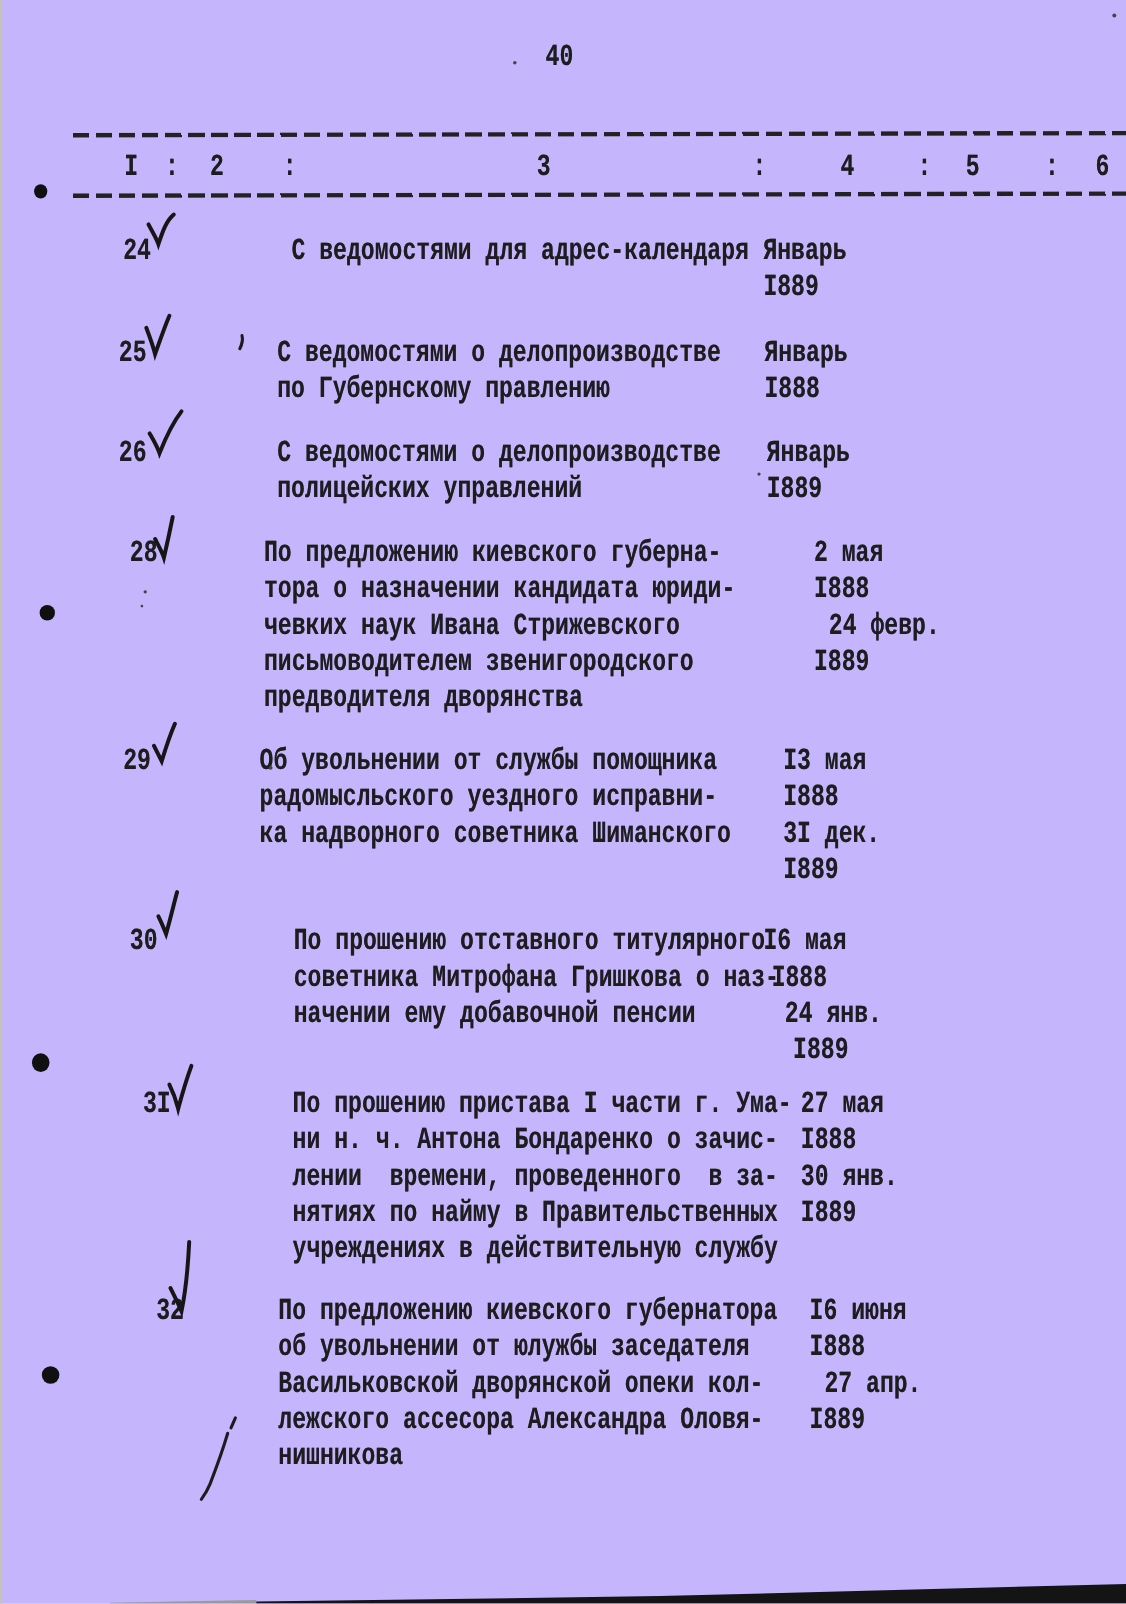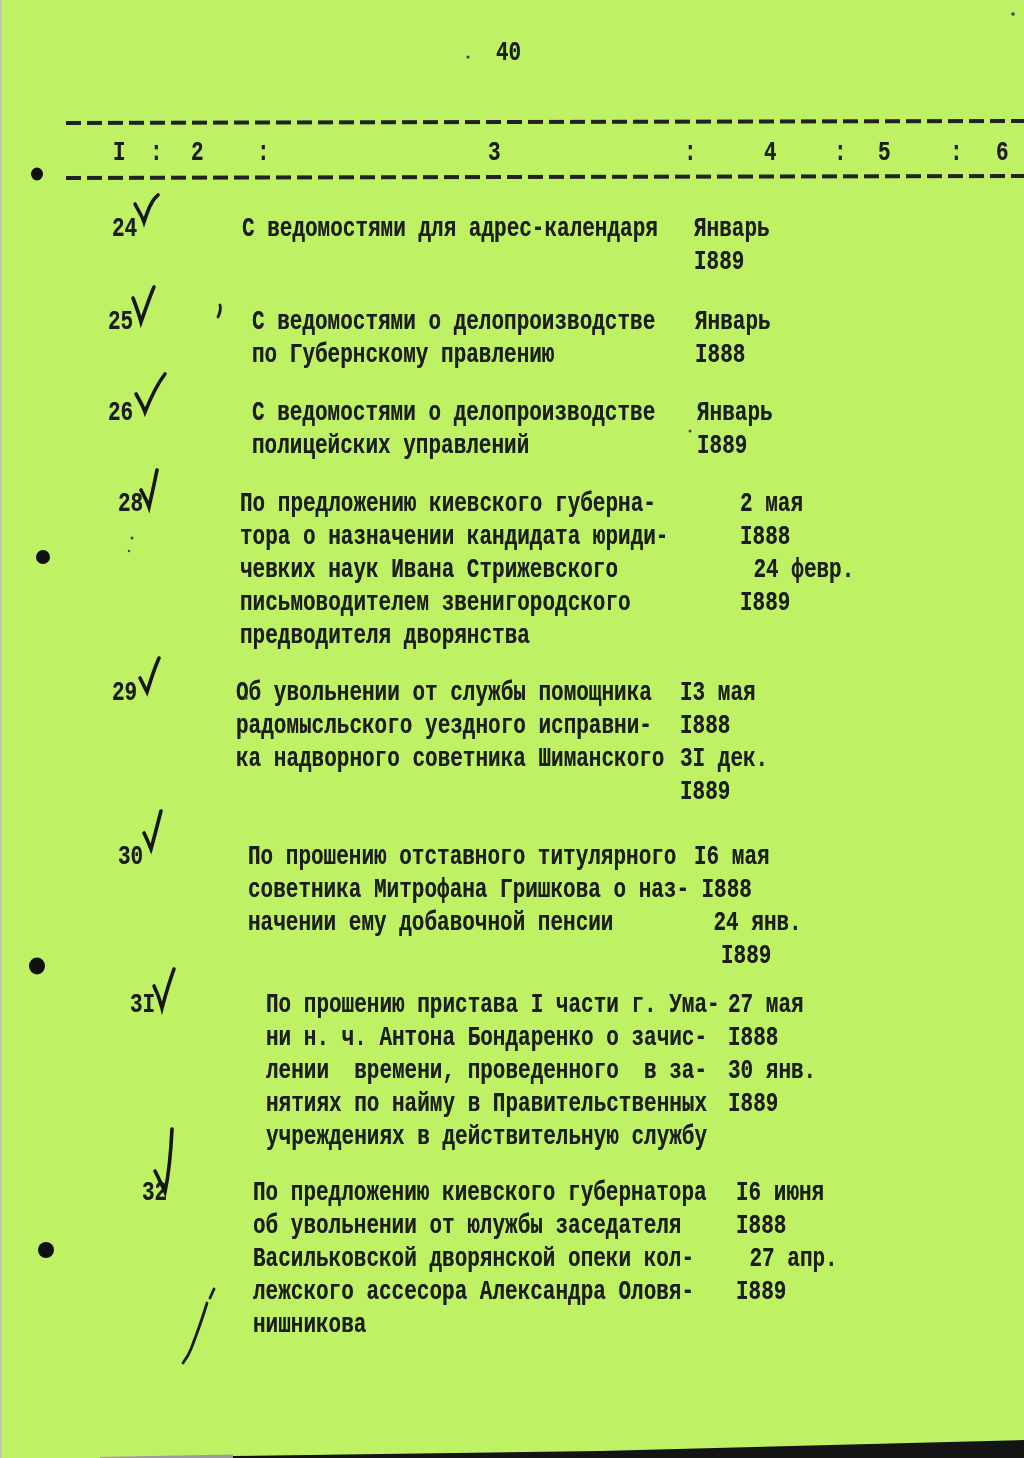--- a/index.html
+++ b/index.html
@@ -1,18 +1,18 @@
 <!DOCTYPE html>
 <html><head>
 <meta charset="utf-8">
 <style>
   html,body{margin:0;padding:0;background:#e9e9e7;}
   .page{
     position:relative;width:1024px;height:1458px;margin:0 auto;
-    background:#bef264;overflow:hidden;
+    background:#c4b5fd;overflow:hidden;
     font-family:"Liberation Mono","DejaVu Sans Mono",monospace;
     color:#1d1d1d;
   }
   .ln{
     font-size:28px;font-weight:700;line-height:33px;height:33px;
     white-space:pre;transform:scaleX(.75);transform-origin:left top;
     text-shadow:0 0 .6px rgba(20,20,20,.55);
   }
   .pageno{position:absolute;left:496px;top:36px;}
   .rule{
@@ -50,21 +50,21 @@
     <span class="ln hcell" style="left:684px">:</span>
     <span class="ln hcell" style="left:764px">4</span>
     <span class="ln hcell" style="left:834px">:</span>
     <span class="ln hcell" style="left:878px">5</span>
     <span class="ln hcell" style="left:950px">:</span>
     <span class="ln hcell" style="left:996px">6</span>
   </div>
 
   <div class="entry" style="top:212px">
     <div class="no ln" style="left:112px">24</div>
-    <div class="desc" style="left:242px">
+    <div class="desc" style="left:265px">
       <div class="ln">С ведомостями для адрес-календаря</div>
     </div>
     <div class="dates" style="left:694px">
       <div class="ln">Январь</div>
       <div class="ln">I889</div>
     </div>
   </div>
 
   <div class="entry" style="top:305px">
     <div class="no ln" style="left:108px">25</div>
@@ -107,31 +107,31 @@
     </div>
   </div>
 
   <div class="entry" style="top:676px">
     <div class="no ln" style="left:112px">29</div>
     <div class="desc" style="left:236px">
       <div class="ln">Об увольнении от службы помощника</div>
       <div class="ln">радомысльского уездного исправни-</div>
       <div class="ln">ка надворного советника Шиманского</div>
     </div>
-    <div class="dates" style="left:680px">
+    <div class="dates" style="left:712px">
       <div class="ln">I3 мая</div>
       <div class="ln">I888</div>
       <div class="ln">3I дек.</div>
       <div class="ln">I889</div>
     </div>
   </div>
 
   <div class="entry drift" style="top:840px">
     <div class="no ln" style="left:118px">30</div>
-    <div class="desc" style="left:248px">
+    <div class="desc" style="left:267px">
       <div class="ln">По прошению отставного титулярного</div>
       <div class="ln">советника Митрофана Гришкова о наз-</div>
       <div class="ln">начении ему добавочной пенсии</div>
     </div>
     <div class="dates" style="left:694px">
       <div class="ln">I6 мая</div>
       <div class="ln">I888</div>
       <div class="ln">24 янв.</div>
       <div class="ln">I889</div>
     </div>

